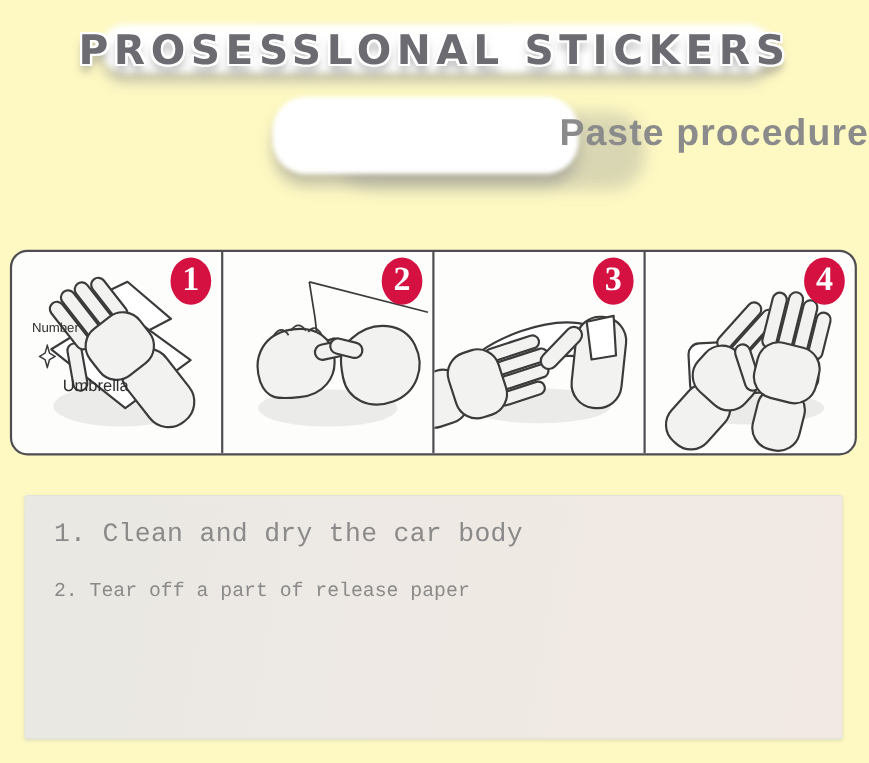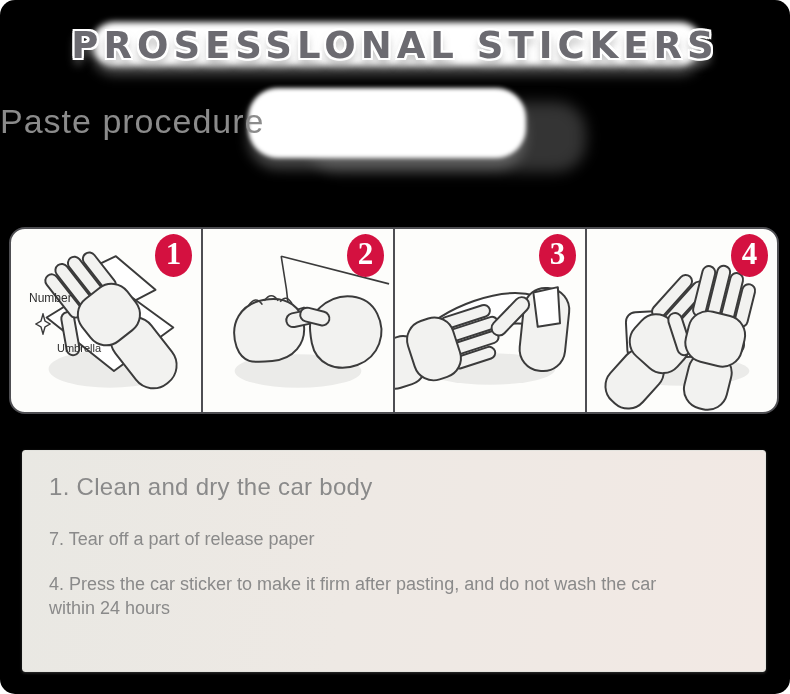--- a/index.html
+++ b/index.html
@@ -1,20 +1,20 @@
 <!DOCTYPE html>
 <html><head>
 <meta charset="utf-8">
 <style>
   * { margin:0; padding:0; box-sizing:border-box; }
   html,body { width:790px; }
   body { font-family:"Liberation Sans", sans-serif; }
   .page {
     position:relative; width:790px; height:694px;
-    background:#000000; overflow:hidden;border-radius:15px;
+    background:#fef9c3; overflow:hidden;
   }
 
   
   .title-blob {
     position:absolute; left:92px; top:22px; width:610px; height:44px;
     background:#ffffff; border-radius:22px;
     box-shadow:0 9px 10px rgba(150,150,150,.5);
     filter:blur(3px);
   }
   .page-title {
@@ -29,22 +29,22 @@
       0 7px 8px rgba(130,130,130,.6);
   }
   .subtitle-blob {
     position:absolute; left:248px; top:88px; width:278px; height:70px;
     background:#ffffff; border-radius:30px;
     box-shadow:0 11px 12px rgba(140,140,140,.5), 60px 14px 14px rgba(150,150,150,.35);
     filter:blur(2px);
   }
   .page-subtitle {
     position:absolute; left:0; top:102px; width:100%;
-    text-align:left;
-    font-size:34px; font-weight:normal; letter-spacing:1px;
+    text-align:right;
+    font-size:34px; font-weight:bold; letter-spacing:1px;
     color:#8b8b8b;
   }
 
   
   .steps {
     position:absolute; left:9px; top:227px; width:770px; height:187px;
     border:2px solid #4e4e52; border-radius:16px;
     background:#fdfdfb; display:flex; overflow:hidden;
   }
   .step-cell { flex:1 1 0; position:relative; border-right:2px solid #4e4e52; }
@@ -59,31 +59,32 @@
   }
   .illus { position:absolute; left:0; top:0; width:100%; height:100%; }
   .hand-part { fill:#f2f2f0; stroke:#3b3b3b; stroke-width:2; }
   .sheet    { fill:#ffffff; stroke:#3b3b3b; stroke-width:2; stroke-linejoin:round; }
   .thinline { fill:none; stroke:#3b3b3b; stroke-width:1.6; }
   .shadow-blob { fill:#ebebe9; }
   .panel-label {
     position:absolute; color:#2e2e2e; font-size:12px; z-index:2;
   }
   .lbl-number   { left:18px; top:62px; }
-  .lbl-umbrella { left:46px; top:113px; font-size:11px; }
+  .lbl-umbrella { left:46px; top:113px; font-size:15px; }
   .sparkle { position:absolute; left:24px; top:84px; z-index:2; }
 
   
   .instructions {
     position:absolute; left:22px; top:450px; width:744px; height:222px;
     background:linear-gradient(100deg,#e9e8e3 0%, #eee9e4 45%, #f2e9e4 100%);
     border:1px solid #e3e3de; border-radius:3px;
     box-shadow:0 1px 3px rgba(170,170,170,.3);
     padding:22px 60px 0 26px;
     color:#8a8a8a;
+    font-family:Liberation Mono, monospace;
   }
   .instr-1 { font-size:24px; margin-bottom:27px; letter-spacing:.3px; }
   .instr   { font-size:18px; margin-bottom:21px; line-height:1.32; white-space:pre-line; }
 </style>
 </head>
 <body>
 
 <div class="page">
 
   <div class="title-blob"></div>
@@ -173,18 +174,16 @@
           <rect class="hand-part" x="145.5" y="48" width="13" height="44" rx="6.5"></rect>
           <rect class="hand-part" x="88" y="92" width="14" height="44" rx="7" transform="rotate(-32 95 114)"></rect>
           <rect class="hand-part" x="102" y="84" width="58" height="52" rx="20"></rect>
         </g>
       </svg>
     </div>
   </div>
 
   <div class="instructions">
     <p class="instr-1">1. Clean and dry the car body</p>
-    <p class="instr">7. Tear off a part of release paper</p>
-    <p class="instr">4. Press the car sticker to make it firm after pasting, and do not wash the car
-within 24 hours</p>
+    <p class="instr">2. Tear off a part of release paper</p>
   </div>
 
 </div>
 
 </body></html>

